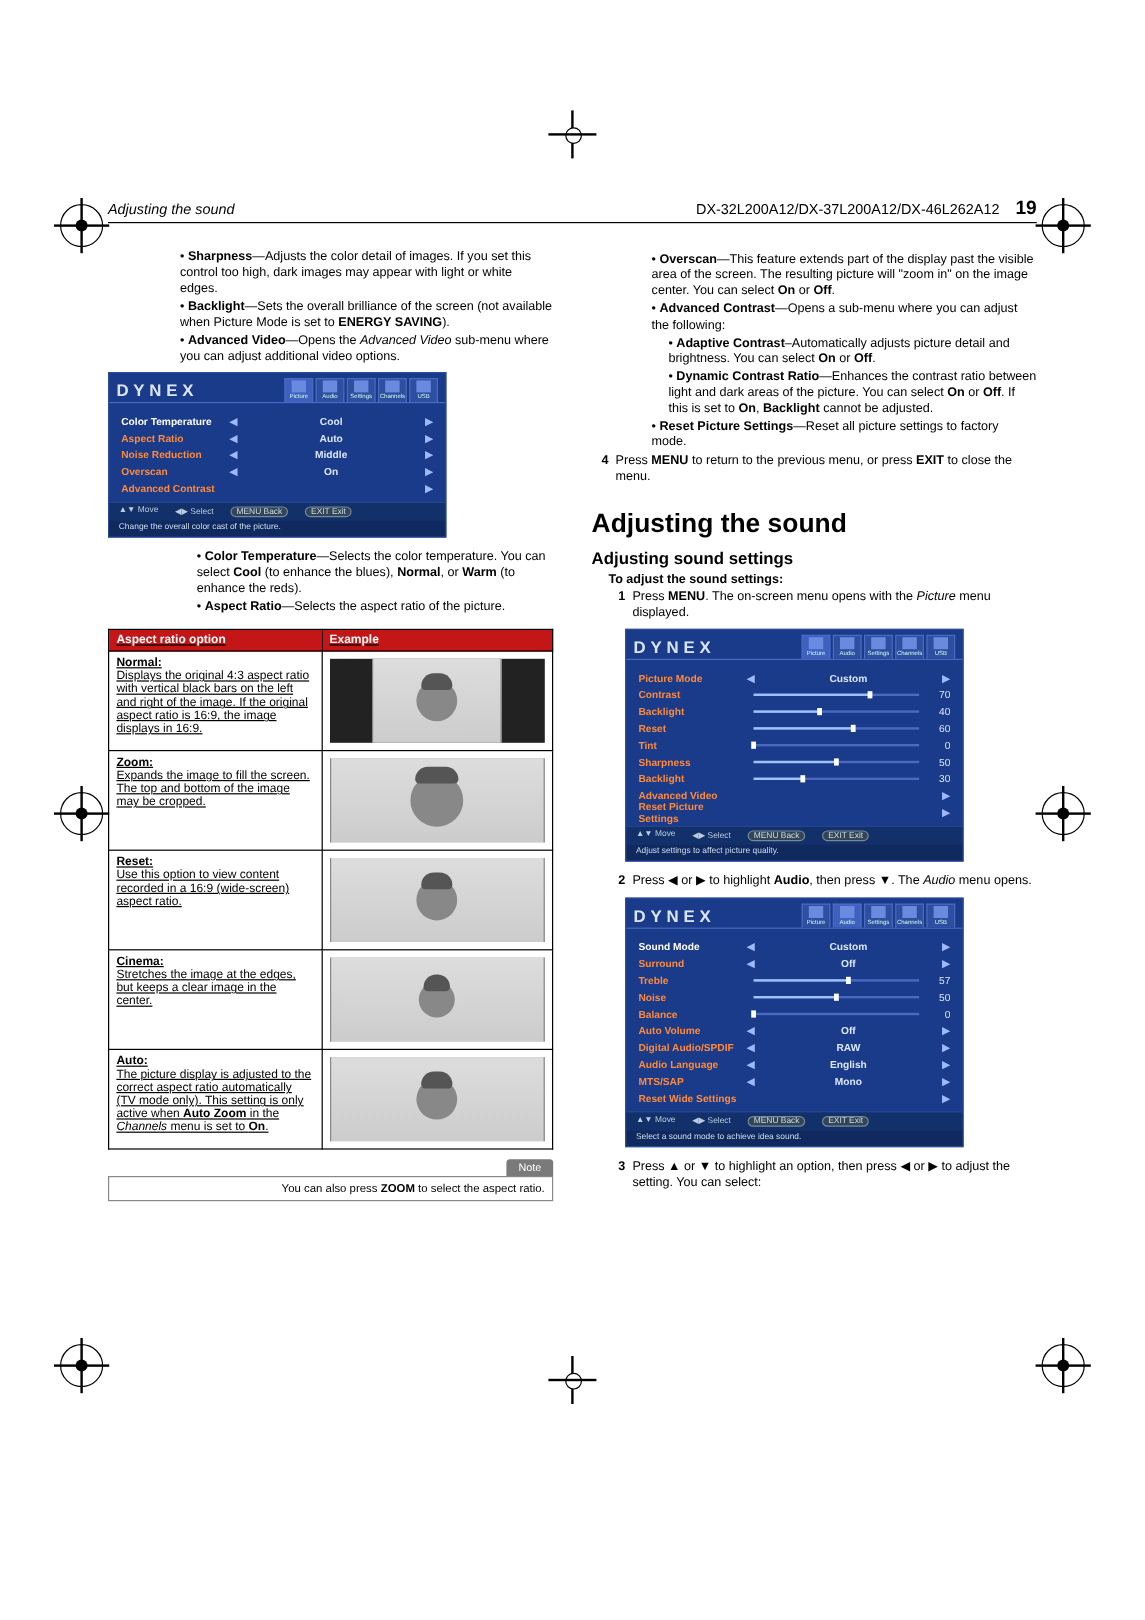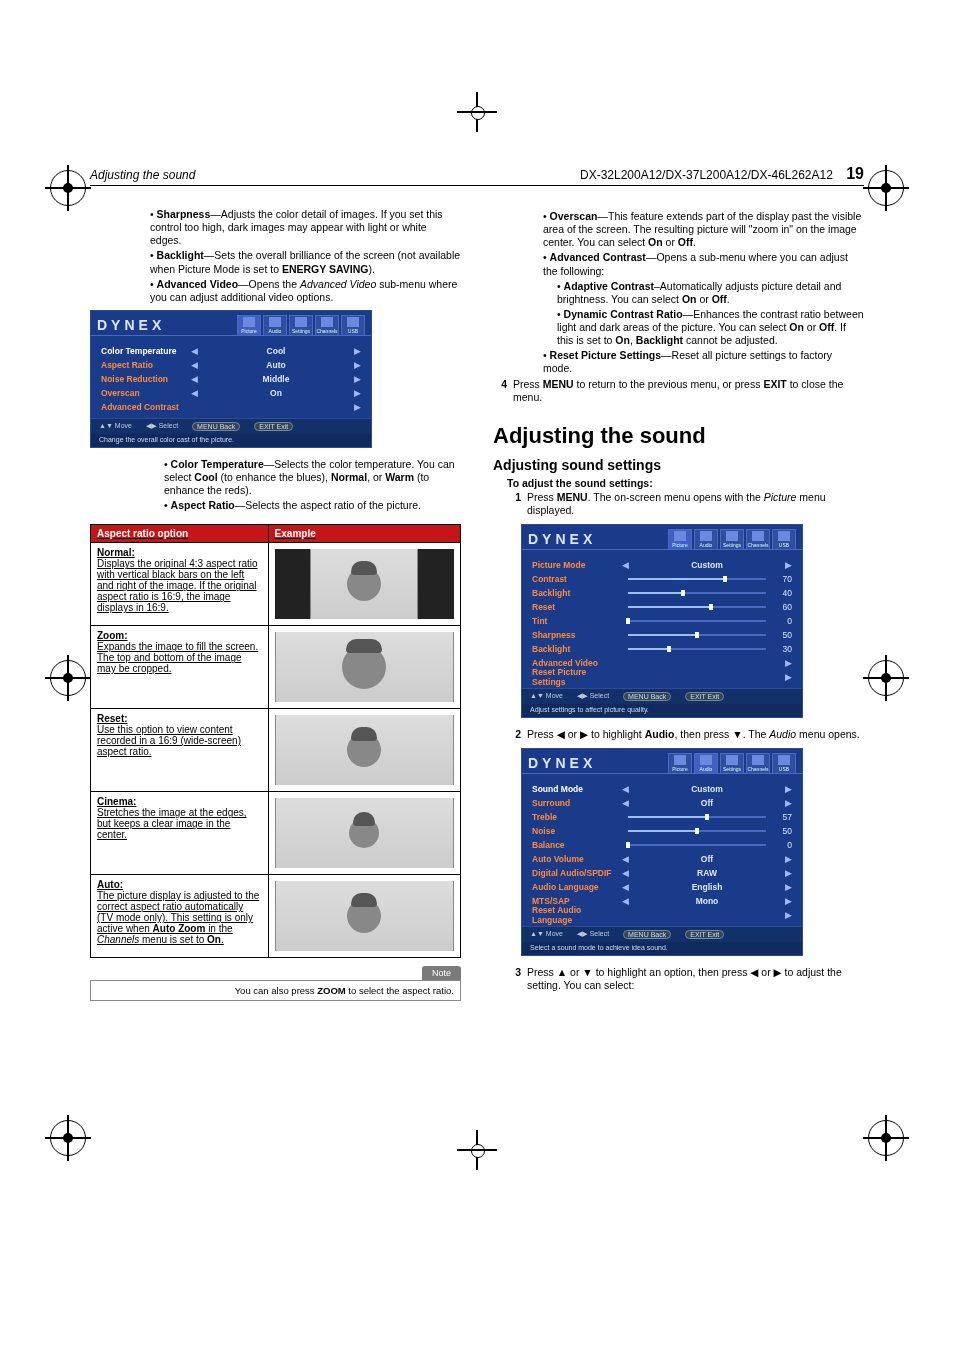--- a/index.html
+++ b/index.html
@@ -618,21 +618,21 @@
               </div>
               <div class="row">
                 <div class="rlabel">MTS/SAP</div>
                 <span class="arrow">◀</span>
                 <div class="spacer"></div>
                 <div class="val">Mono</div>
                 <div class="spacer"></div>
                 <span class="arrow">▶</span>
               </div>
               <div class="row">
-                <div class="rlabel">Reset Audio Language</div>
+                <div class="rlabel">Reset Wide Settings</div>
                 <span class="arrow"></span>
                 <div class="spacer"></div>
                 <div class="val"></div>
                 <div class="spacer"></div>
                 <span class="arrow">▶</span>
               </div>
             </div>
             <div class="hint">
               <span>▲▼ Move</span>
               <span>◀▶ Select</span>

